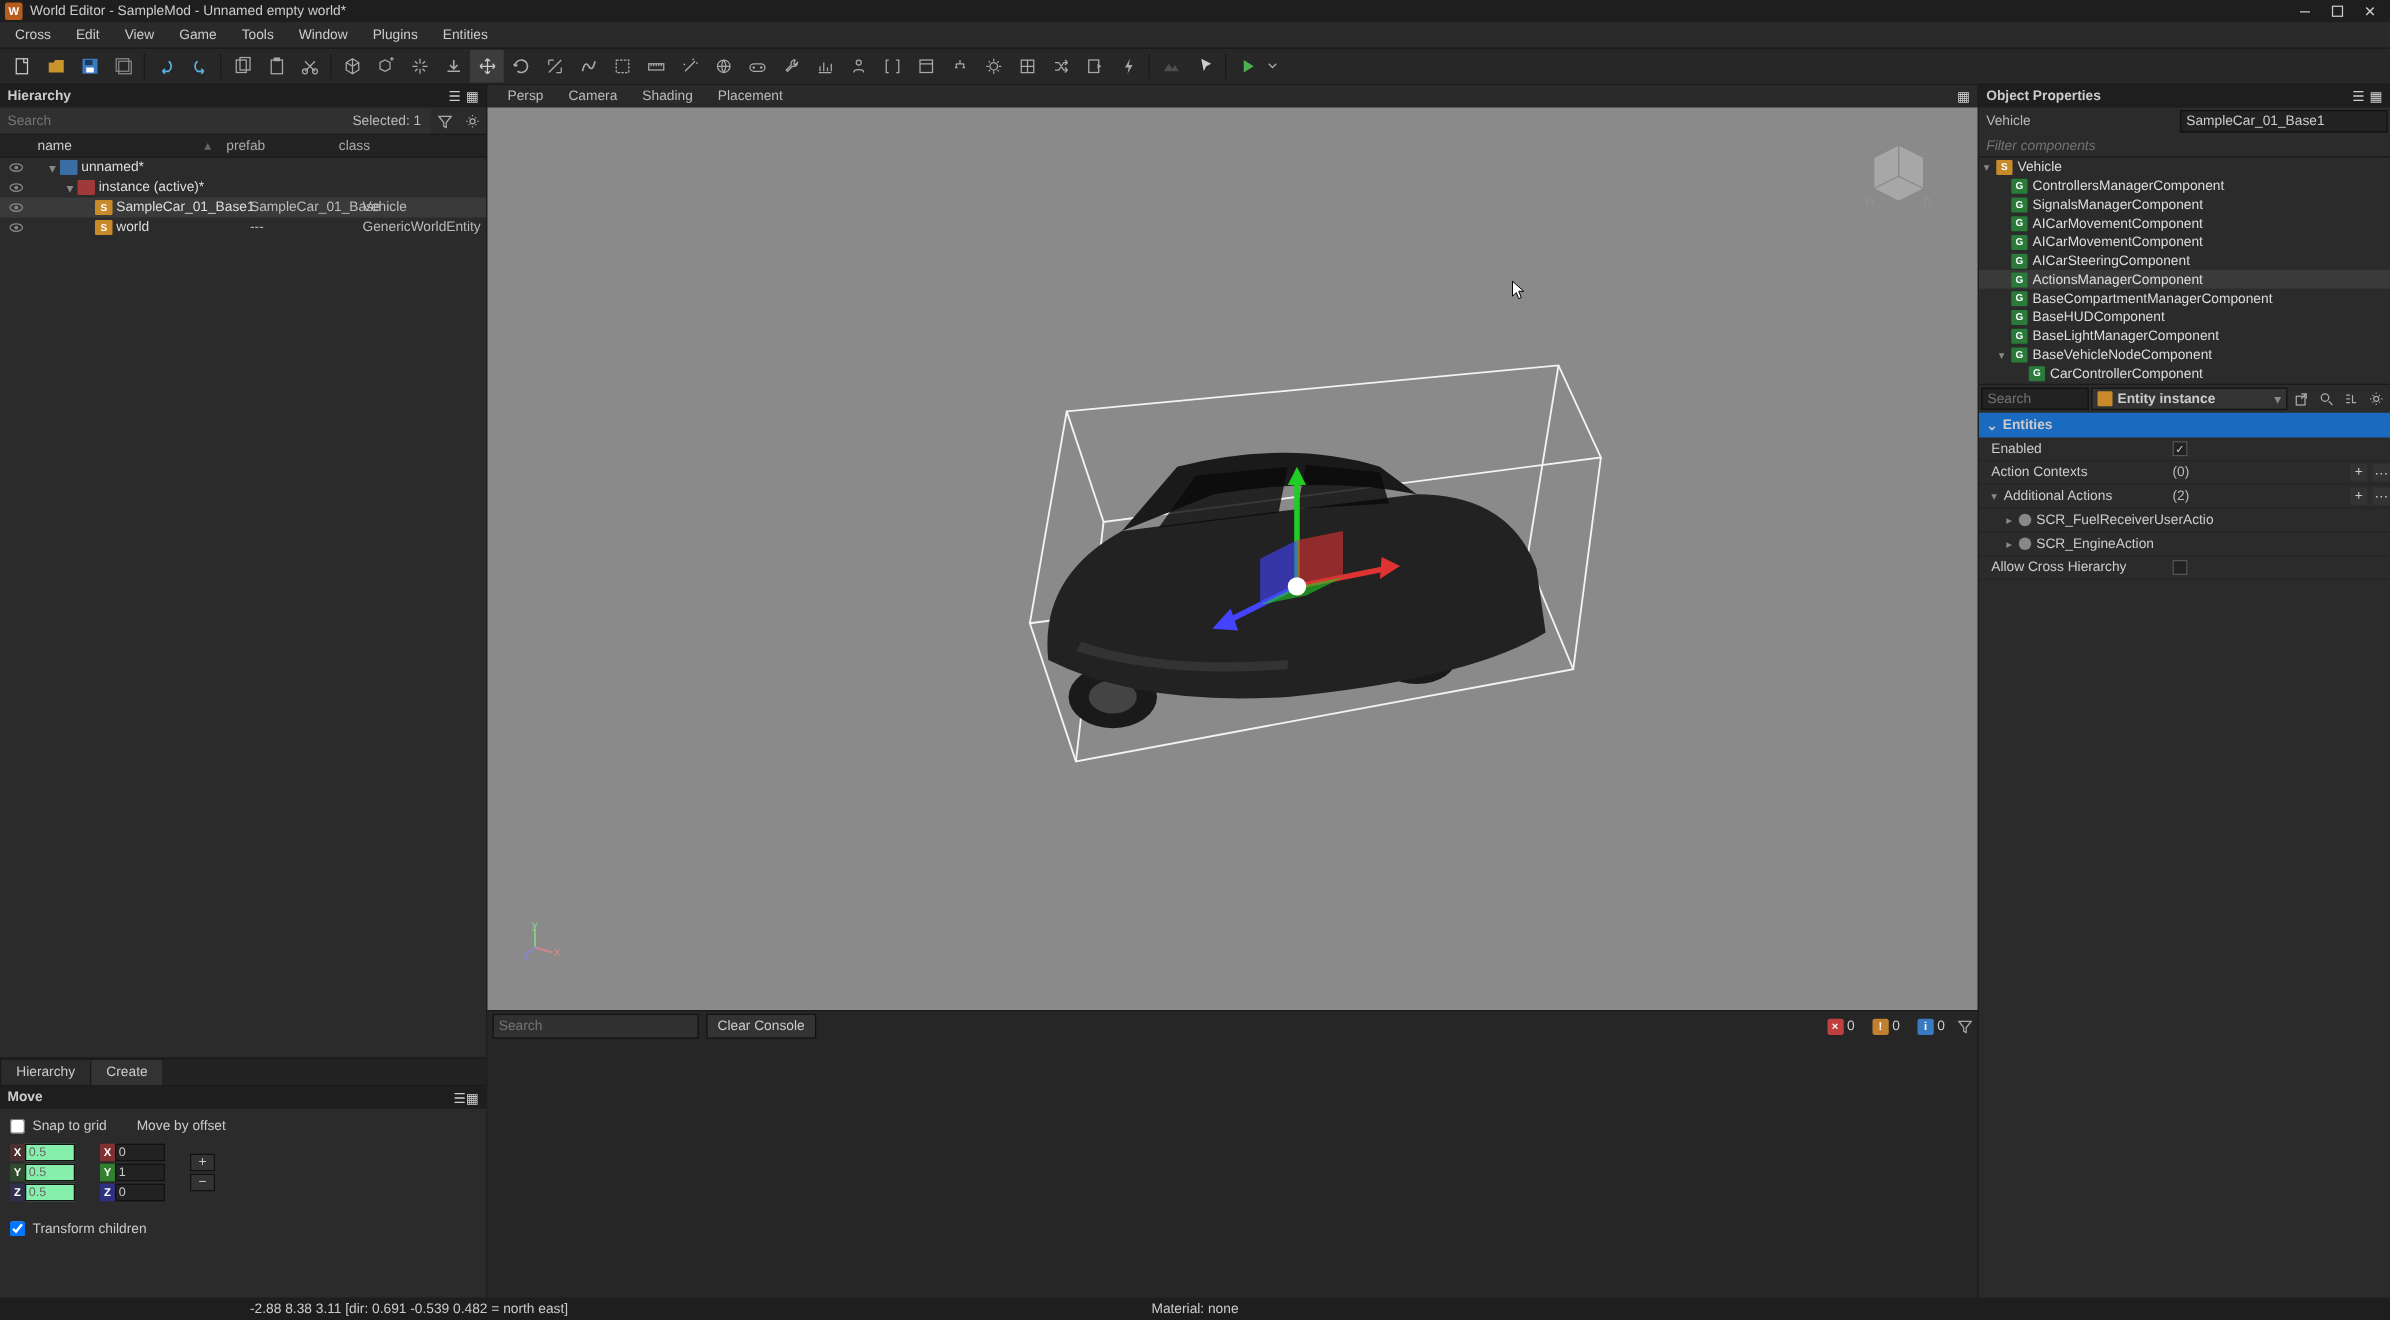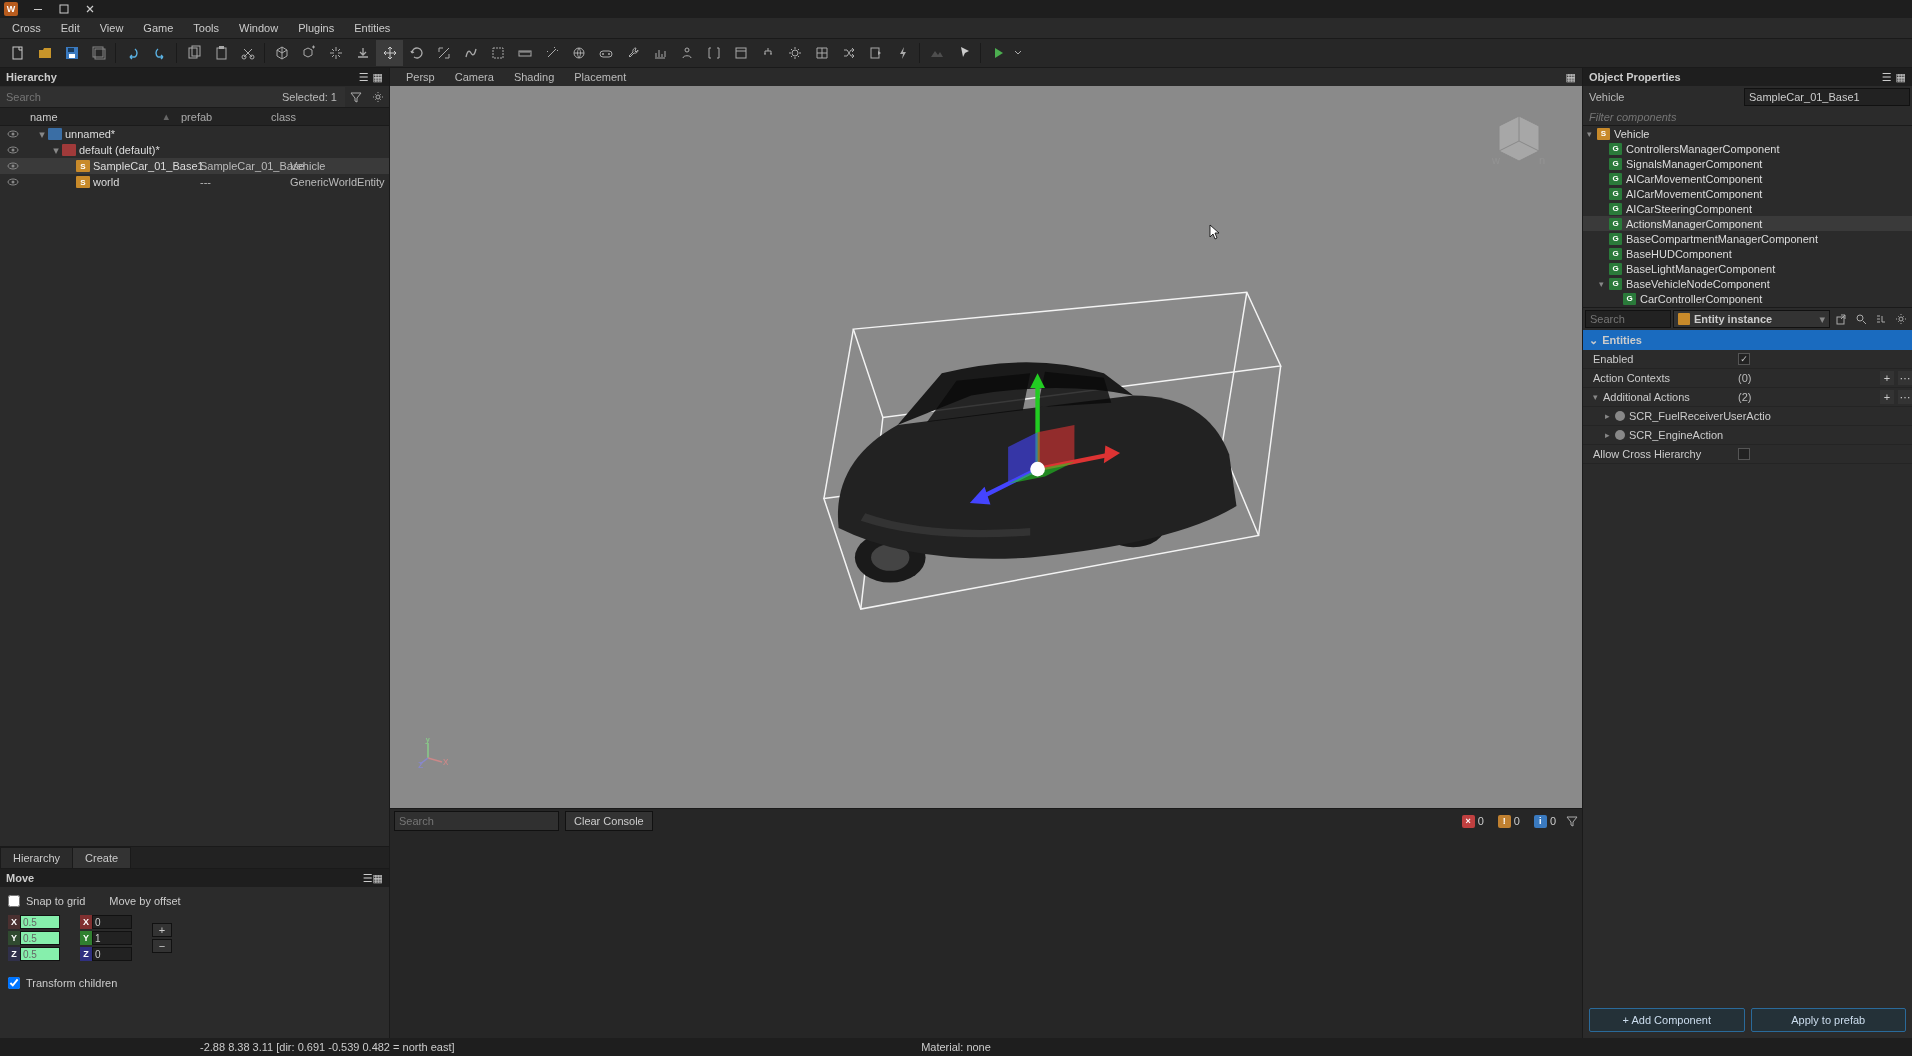--- a/index.html
+++ b/index.html
@@ -141,20 +141,21 @@
 svg { display:block; }
 
 
 .cursor { position:absolute; width:12px; height:18px; pointer-events:none; }
 </style>
 </head>
 <body>
 
 <div class="titlebar">
   <div class="logo">W</div>
+  <div class="title">World Editor - SampleMod - Unnamed empty world*</div>
   <div class="winbtn">
       <svg width="10" height="10">
         <rect x="1" y="5" width="8" height="1" fill="#ccc"></rect>
       </svg>
     </div>
   <div class="winbtn">
       <svg width="10" height="10">
         <rect x="1" y="1" width="8" height="8" fill="none" stroke="#ccc"></rect>
       </svg>
     </div>
@@ -435,21 +436,21 @@
         <div class="trow">
           <span class="eye">
             <svg width="12" height="10">
               <ellipse cx="6" cy="5" rx="5" ry="3" fill="none" stroke="#888"></ellipse>
               <circle cx="6" cy="5" r="1.5" fill="#888"></circle>
             </svg>
           </span>
           <span class="indent" style="width:28px"></span>
           <span class="exp">▾</span>
           <span class="ticon ic-red"></span>
-          <span class="tname">default (default)*</span>
+          <span class="tname">instance (active)*</span>
         </div>
         <div class="trow selected">
           <span class="eye">
             <svg width="12" height="10">
               <ellipse cx="6" cy="5" rx="5" ry="3" fill="none" stroke="#888"></ellipse>
               <circle cx="6" cy="5" r="1.5" fill="#888"></circle>
             </svg>
           </span>
           <span class="indent" style="width:42px"></span>
           <span class="exp"></span>
@@ -785,24 +786,20 @@
         <span>SCR_EngineAction</span>
       </div>
       <div class="prow">
         <span class="plabel">Allow Cross Hierarchy</span>
         <span class="pval">
             <span class="pchk"></span>
           </span>
       </div>
     </div>
 
-    <div class="btn-row">
-      <div class="big-btn">+ Add Component</div>
-      <div class="big-btn">Apply to prefab</div>
-    </div>
   </div>
 
 </div>
 
 <div class="status">
   <span class="sl">-2.88     8.38     3.11 [dir: 0.691 -0.539  0.482 = north east]</span>
   <span class="sm">Material: none</span>
 </div>
 
 <svg class="cursor" style="left:1209px; top:224px" viewBox="0 0 12 18">

